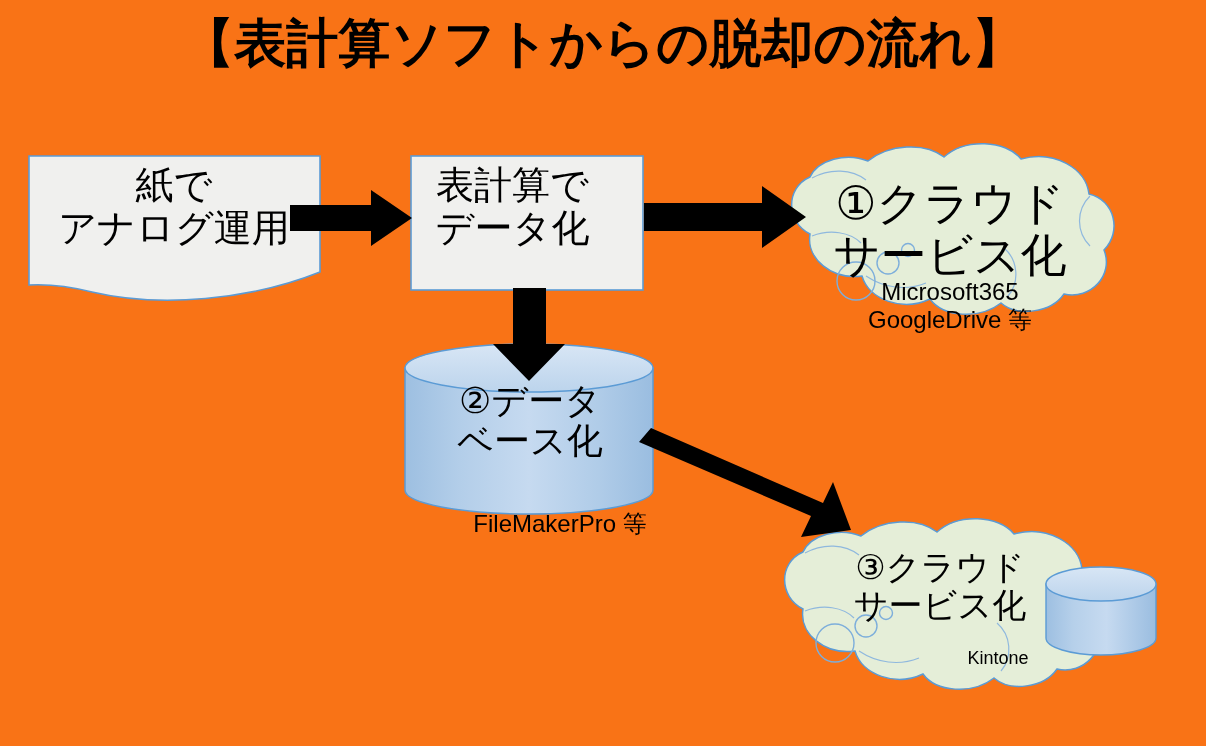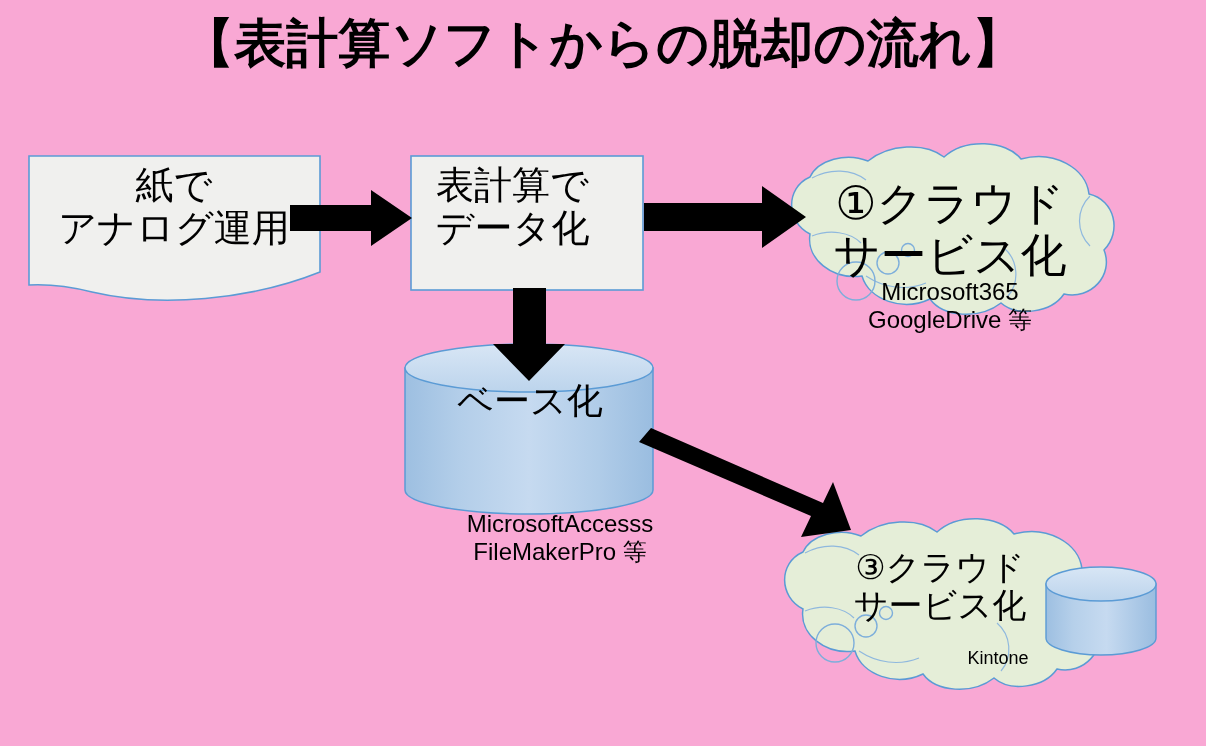--- a/index.html
+++ b/index.html
@@ -7,21 +7,21 @@
     padding: 0;
     background: #ffffff;
   }
   body {
     font-family: "Liberation Sans", "DejaVu Sans", sans-serif;
   }
   #canvas {
     position: relative;
     width: 1206px;
     height: 746px;
-    background: #f9a8d4;
+    background: #f97316;
     overflow: hidden;
   }
   #diagram-svg {
     position: absolute;
     left: 0;
     top: 0;
     width: 1206px;
     height: 746px;
   }
   .overlay {
@@ -235,25 +235,25 @@
       <span class="line2">①クラウド</span>
       <span class="line2">サービス化</span>
     </div>
 
     <div class="node" id="cloud1-sub">
       <span class="line2">Microsoft365</span>
       <span class="line2">GoogleDrive 等</span>
     </div>
 
     <div class="node" id="cyl-label">
+      <span class="line2">②データ</span>
       <span class="line2">ベース化</span>
     </div>
 
     <div class="node" id="cyl-sub">
-      <span class="line2">MicrosoftAccesss</span>
       <span class="line2">FileMakerPro 等</span>
     </div>
 
     <div class="node" id="cloud3-label">
       <span class="line2">③クラウド</span>
       <span class="line2">サービス化</span>
     </div>
 
     <div class="node" id="cloud3-sub">
       <span class="line2">Kintone</span>

